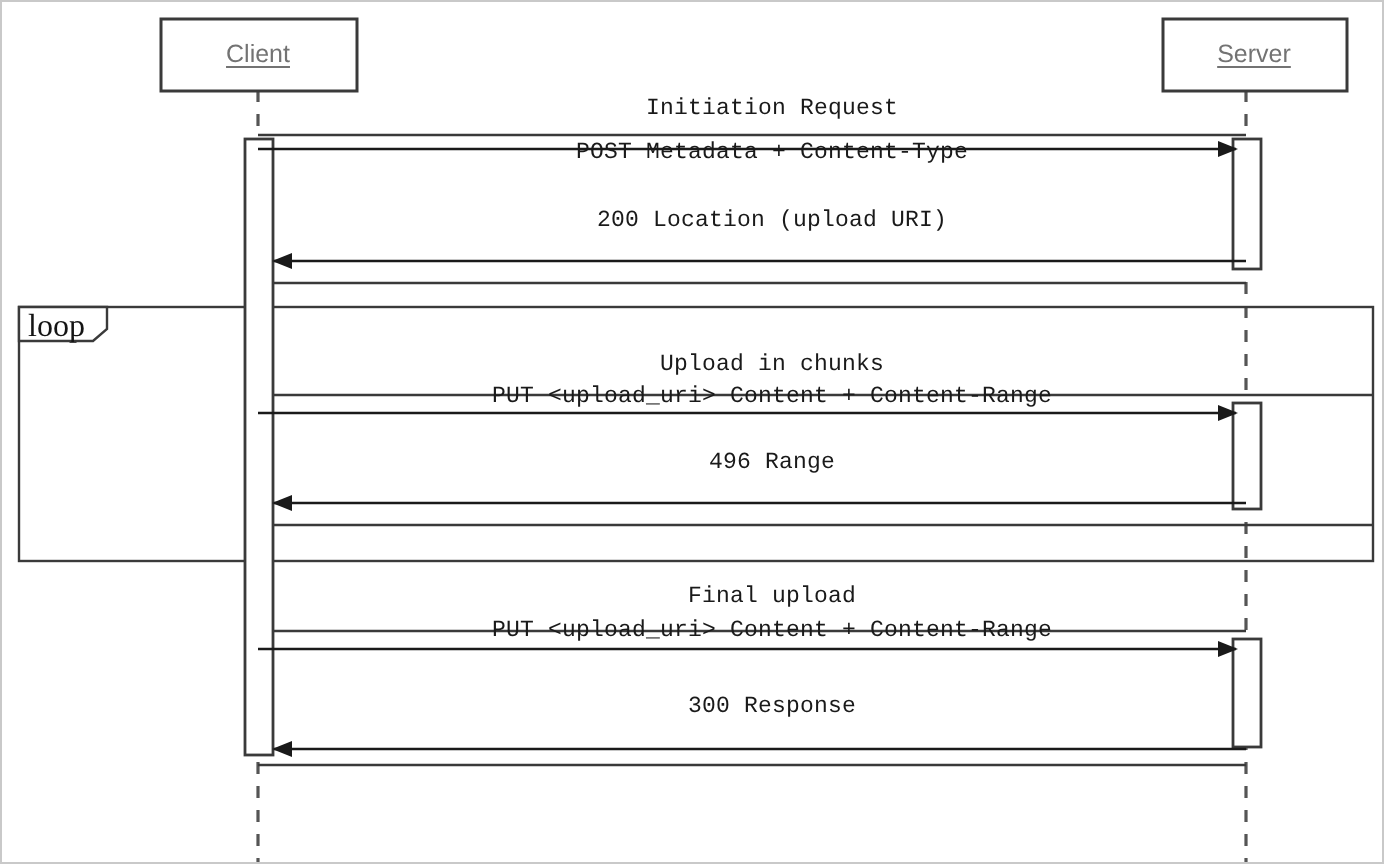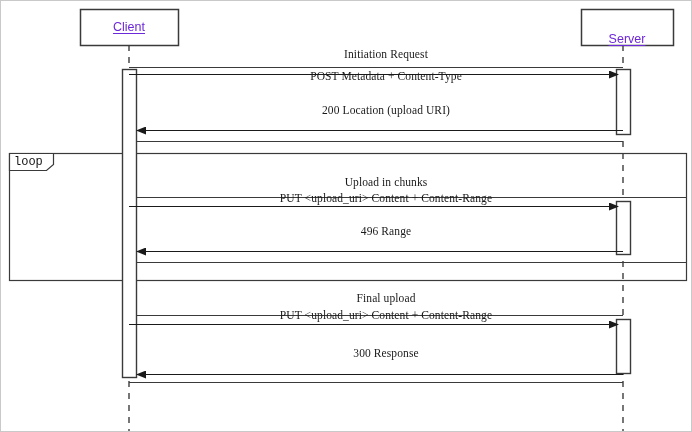--- a/index.html
+++ b/index.html
@@ -22,41 +22,41 @@
   }
   #svg-layer {
     position: absolute;
     left: 0;
     top: 0;
     width: 692px;
     height: 432px;
   }
   .lbl {
     position: absolute;
-    font-family: Liberation Serif, serif;
+    font-family: Liberation Mono, monospace;
     font-size: 11.5px;
     color: #1a1a1a;
     white-space: nowrap;
     transform: translateX(-50%);
     letter-spacing: 0.1px;
   }
   .actor-label {
     position: absolute;
     font-family: "Liberation Sans", sans-serif;
     font-size: 12.5px;
-    color: #6d28d9;
+    color: #737373;
     white-space: nowrap;
     transform: translate(-50%, -50%);
     text-decoration: underline;
     text-underline-offset: 2px;
   }
   .frag-label {
     position: absolute;
-    font-family: Liberation Mono, monospace;
-    font-size: 12px;
+    font-family: Liberation Serif, serif;
+    font-size: 16px;
     color: #141414;
     white-space: nowrap;
   }
 </style>
 </head>
 <body>
 
 <div id="canvas">
 
   <svg id="svg-layer" viewBox="0 0 692 432" xmlns="http://www.w3.org/2000/svg">
@@ -110,16 +110,16 @@
       <div class="lbl" style="left: 385px; top: 69px; text-align: center;">POST Metadata + Content-Type</div>
       <div class="lbl" style="left: 385px; top: 103px; text-align: center;">200 Location (upload URI)</div>
       <div class="lbl" style="left: 385px; top: 191px;">PUT &lt;upload_uri&gt; Content + Content-Range</div>
       <div class="lbl" style="left: 385px; top: 224px;">496 Range</div>
       <div class="lbl" style="left: 385px; top: 308px;">PUT &lt;upload_uri&gt; Content + Content-Range</div>
       <div class="lbl" style="left: 385px; top: 346px;">300 Response</div>
       <div class="lbl" style="left: 385px; top: 47px;">Initiation Request</div>
       <div class="lbl" style="left: 385px; top: 175px;">Upload in chunks</div>
       <div class="lbl" style="left: 385px; top: 291px;">Final upload</div>
       <div class="actor-label" style="left: 128px; top: 26px;">Client</div>
-      <div class="actor-label" style="left: 626px; top: 26px; margin-top: 12px;">Server</div>
+      <div class="actor-label" style="left: 626px; top: 26px;">Server</div>
     </div>
 
 </div>
 
 </body></html>

